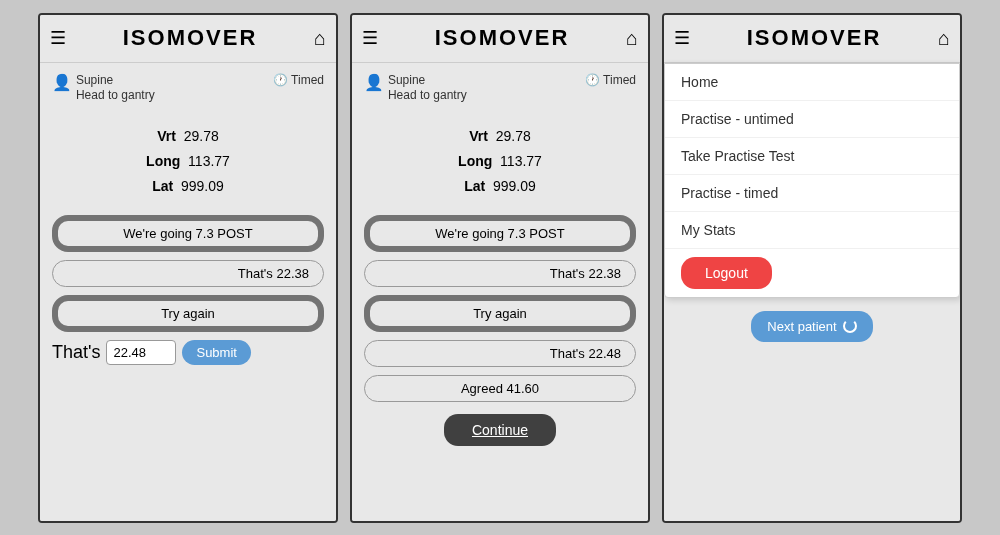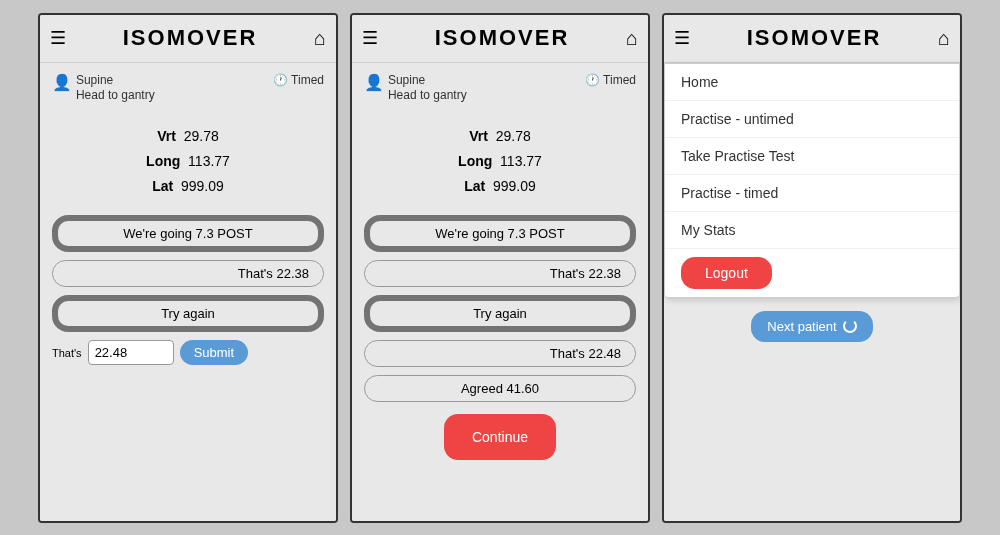--- a/index.html
+++ b/index.html
@@ -111,50 +111,51 @@
       cursor: pointer;
       text-align: right;
       width: 100%;
     }
     .input-row {
       display: flex;
       align-items: center;
       gap: 6px;
     }
     .input-prefix {
-      font-size: 11px;
+      font-size: 18px;
       white-space: nowrap;
     }
     .number-input {
       border: 1px solid #999;
       border-radius: 4px;
       padding: 4px 6px;
       font-size: 13px;
-      width: 86px;
+      width: 70px;
       background: white;
     }
     .btn-blue {
       background: #5b9bd5;
       color: white;
       border: none;
       border-radius: 14px;
       padding: 5px 14px;
       font-size: 13px;
       cursor: pointer;
     }
     .btn-continue {
-      background: #ef4444;
+      background: #404040;
       color: white;
       border: none;
       border-radius: 14px;
-      padding: 15px 28px;
+      padding: 8px 28px;
       font-size: 14px;
       cursor: pointer;
       align-self: center;
       margin-top: 4px;
+      text-decoration: underline;
     }
     .btn-next-patient {
       background: #5b9bd5;
       color: white;
       border: none;
       border-radius: 14px;
       padding: 8px 16px;
       font-size: 13px;
       cursor: pointer;
       align-self: center;

